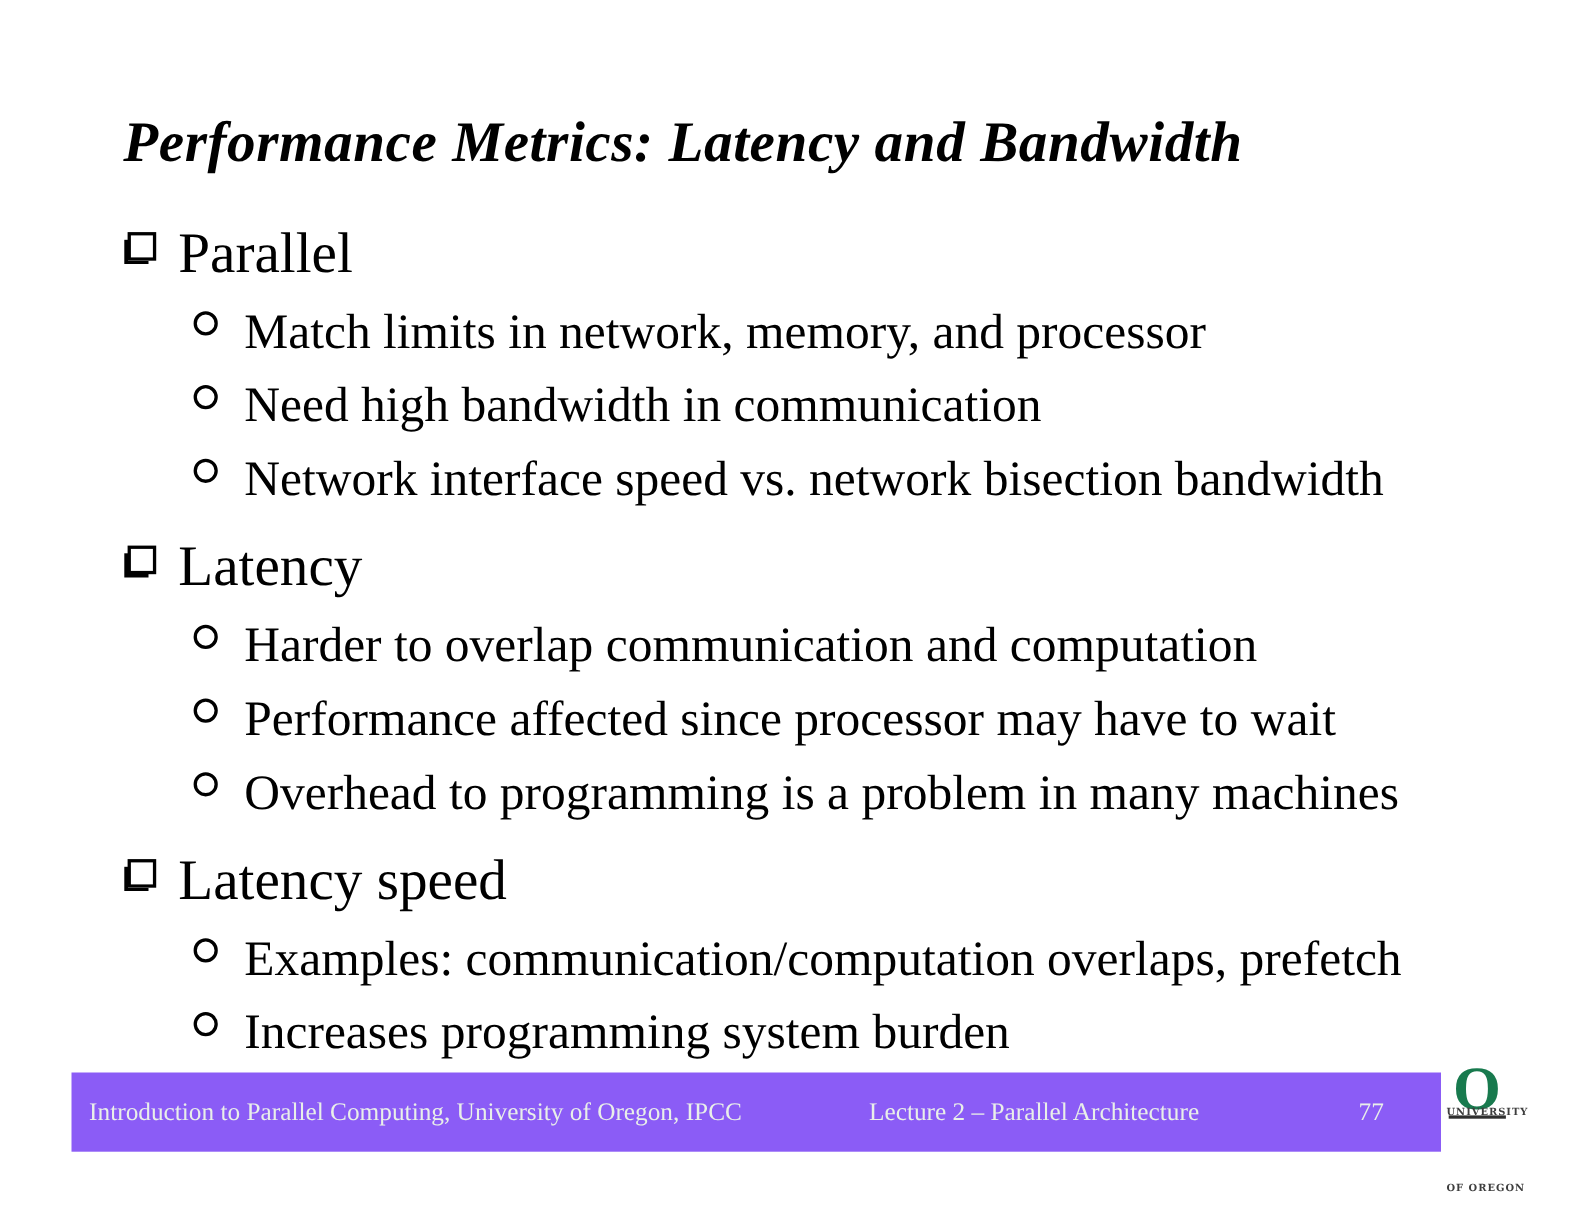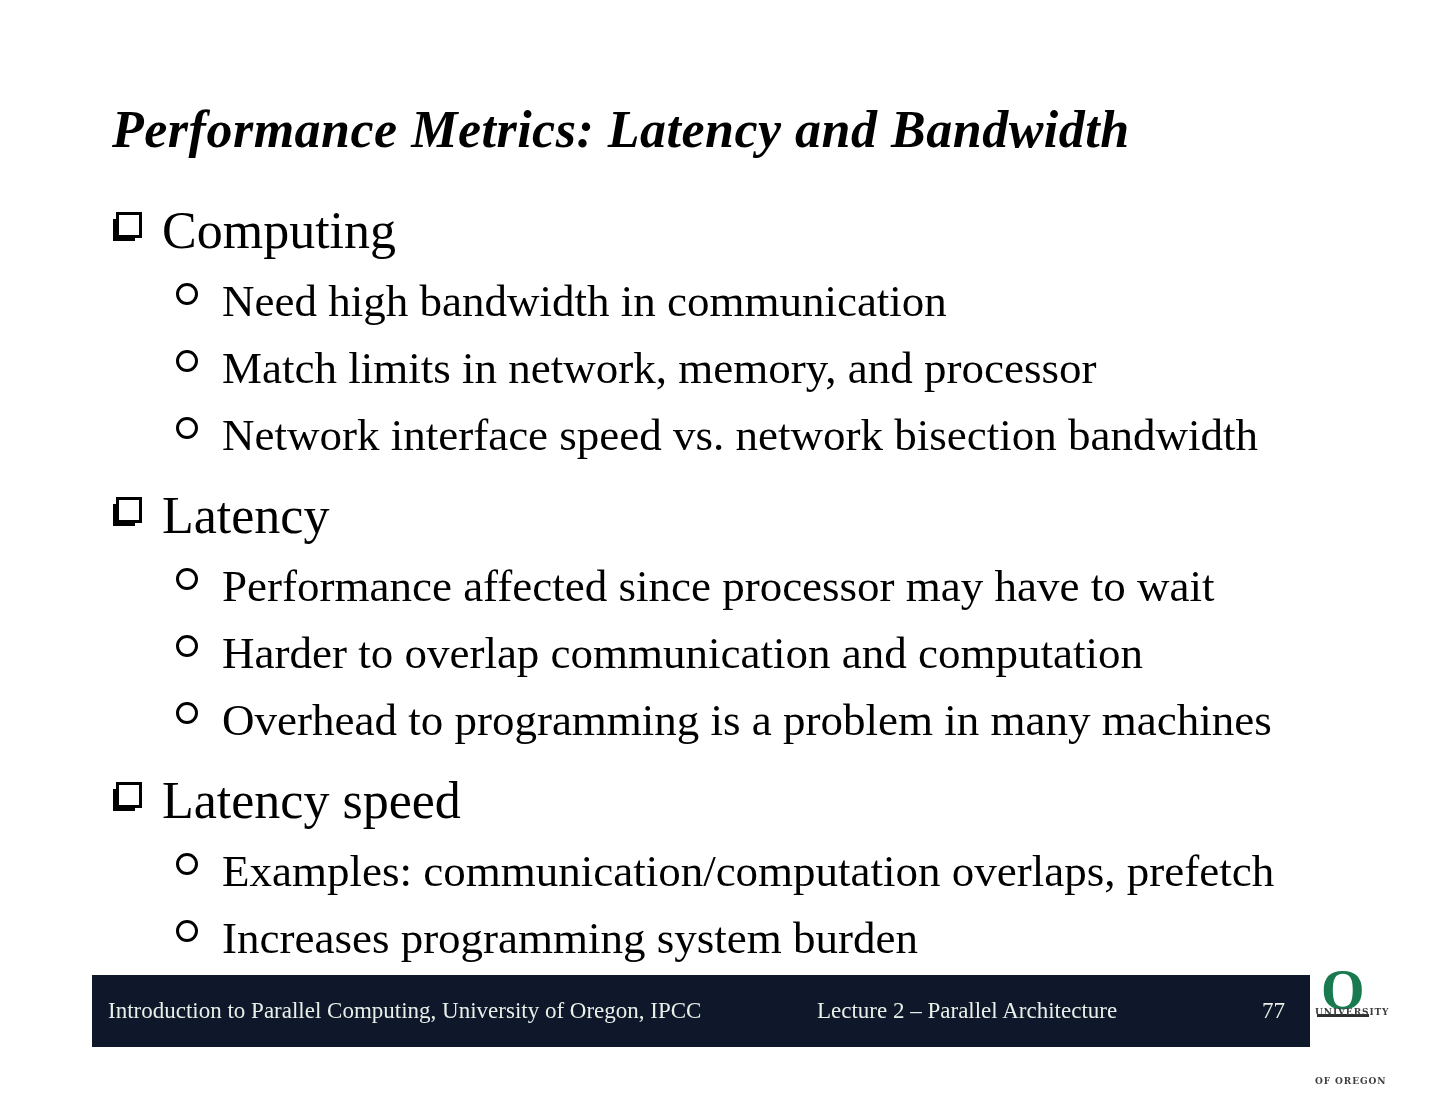--- a/index.html
+++ b/index.html
@@ -108,34 +108,34 @@
   }
   .logo-l1 { top: 47px; }
   .logo-l2 { top: 76px; margin-top: 40px; }
 </style>
 </head>
 <body>
 
 <div class="slide-title">Performance Metrics: Latency and Bandwidth</div>
 
 <div class="bullet-list">
-    <div class="h1-line"><span class="sq"></span><span>Computing</span></div>
+    <div class="h1-line"><span class="sq"></span><span>Parallel</span></div>
+    <div class="sub-line"><span class="ci"></span><span>Match limits in network, memory, and processor</span></div>
     <div class="sub-line"><span class="ci"></span><span>Need high bandwidth in communication</span></div>
-    <div class="sub-line"><span class="ci"></span><span>Match limits in network, memory, and processor</span></div>
     <div class="sub-line"><span class="ci"></span><span>Network interface speed vs. network bisection bandwidth</span></div>
     <div class="h1-line"><span class="sq"></span><span>Latency</span></div>
+    <div class="sub-line"><span class="ci"></span><span>Harder to overlap communication and computation</span></div>
     <div class="sub-line"><span class="ci"></span><span>Performance affected since processor may have to wait</span></div>
-    <div class="sub-line"><span class="ci"></span><span>Harder to overlap communication and computation</span></div>
     <div class="sub-line"><span class="ci"></span><span>Overhead to programming is a problem in many machines</span></div>
     <div class="h1-line"><span class="sq"></span><span>Latency speed</span></div>
     <div class="sub-line"><span class="ci"></span><span>Examples: communication/computation overlaps, prefetch</span></div>
     <div class="sub-line"><span class="ci"></span><span>Increases programming system burden</span></div>
   </div>
 
-<div class="footer-bar" style="background: #0f172a; color: rgb(233, 239, 233); margin-left: 27px;">
+<div class="footer-bar" style="background: #8b5cf6; color: rgb(233, 239, 233);">
   <span class="footer-left">Introduction to Parallel Computing, University of Oregon, IPCC</span>
   <span class="footer-center">Lecture 2 – Parallel Architecture</span>
   <span class="footer-page">77</span>
 </div>
 
 <div class="logo">
   <span class="logo-o" style="color: rgb(24, 122, 78);">O</span>
   <span class="logo-rule"></span>
   <span class="logo-l1">UNIVERSITY</span>
   <span class="logo-l2">OF OREGON</span>

